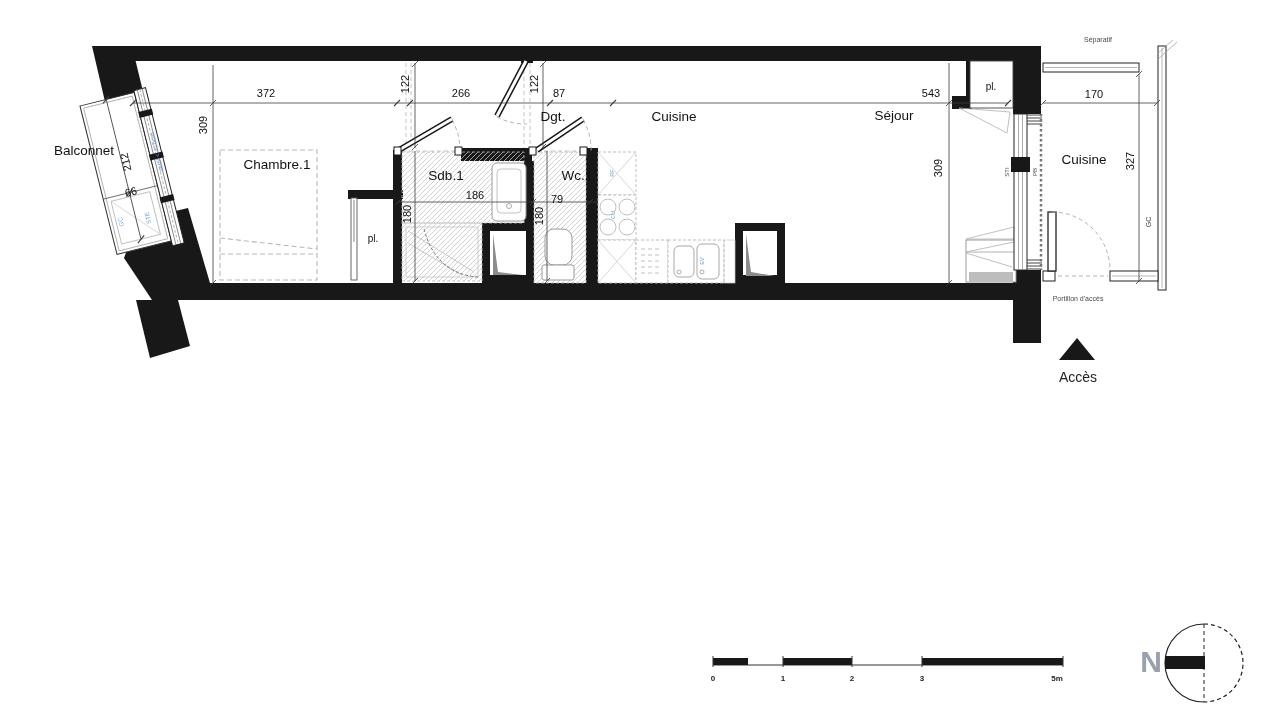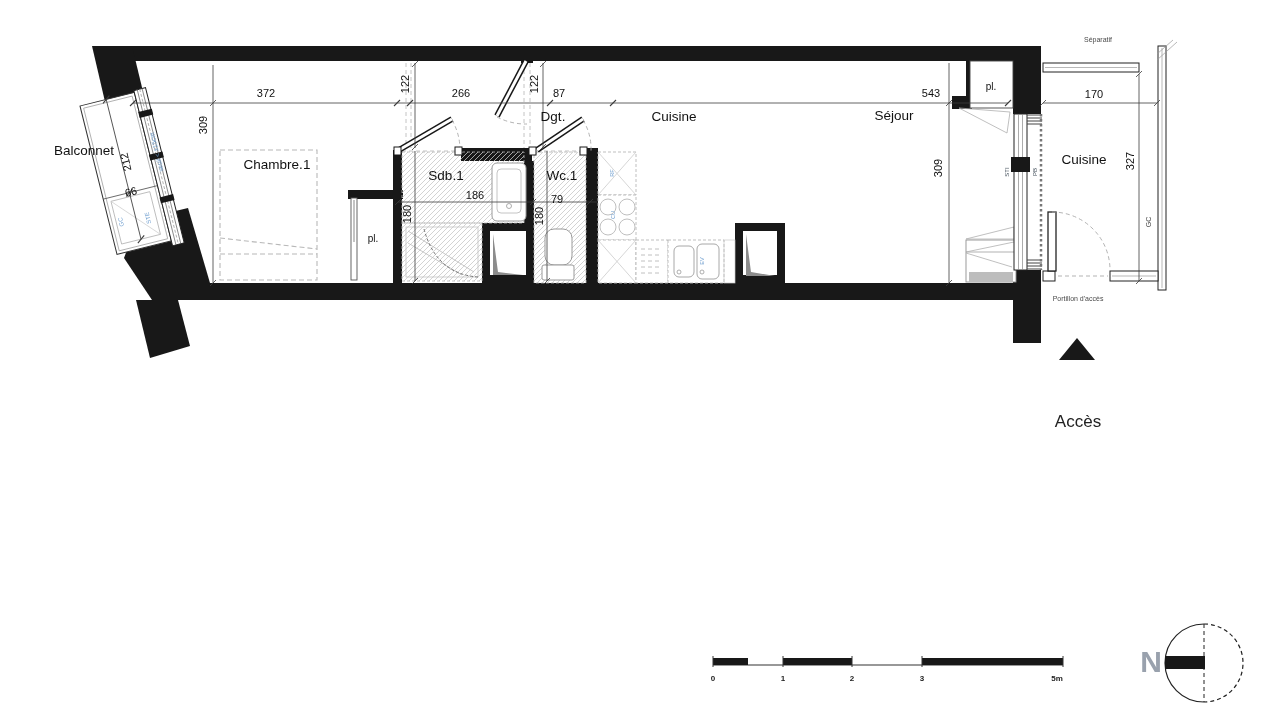--- a/index.html
+++ b/index.html
@@ -11,21 +11,21 @@
   .small{font-size:10px;color:#111;}
   .dim{font-size:11px;color:#111;}
   .tiny{font-size:7px;color:#4a4a4a;}
   .micro{font-size:6px;color:#44505c;}
   .blue{color:#6f9ecf;}
   .r90{transform:translate(-50%,-50%) rotate(-90deg);}
   .r104{transform:translate(-50%,-50%) rotate(-104deg);}
   .rm14{transform:translate(-50%,-50%) rotate(-14deg);}
   .scalelbl{font-size:8px;color:#222;font-weight:bold;}
   .north{font-size:30px;color:#99a1ad;font-weight:600;}
-  .acces{font-size:17px;color:#222;margin-top:44px;}
+  .acces{font-size:14px;color:#222;}
 </style>
 </head>
 <body>
 
 <div id="stage">
 
 <svg width="1276" height="723" viewBox="0 0 1276 723">
   <defs>
     <pattern id="hatch" patternUnits="userSpaceOnUse" width="5" height="5">
       <path d="M0,5 L5,0" stroke="#c8c8c8" stroke-width="0.8"></path>
@@ -274,21 +274,21 @@
     <path d="M1204,624 A39,39 0 0 1 1204,702" stroke="#222" stroke-width="1.2" stroke-dasharray="4,3"></path>
     <line x1="1204" y1="624" x2="1204" y2="702" stroke="#222" stroke-width="1" stroke-dasharray="4,3"></line>
     <rect x="1165" y="656" width="40" height="13" fill="#181818"></rect>
   </g>
 </svg>
 
 <div class="lbl room" style="left:48px;top:151px;margin-left:36px;">Balconnet</div>
 <div class="lbl room" style="left:277px;top:165px;">Chambre.1</div>
 <div class="lbl small" style="left:373px;top:239px;">pl.</div>
 <div class="lbl room" style="left:446px;top:176px;">Sdb.1</div>
-<div class="lbl room" style="left:562px;top:176px;">Wc.1</div>
+<div class="lbl room" style="left:577px;top:176px;">Wc.1</div>
 <div class="lbl room" style="left:553px;top:117px;">Dgt.</div>
 <div class="lbl room" style="left:674px;top:117px;text-align:right;">Cuisine</div>
 <div class="lbl room" style="left:894px;top:116px;">Séjour</div>
 <div class="lbl small" style="left:991px;top:87px;">pl.</div>
 <div class="lbl room" style="left:1084px;top:160px;">Cuisine</div>
 
 <div class="lbl dim" style="left:266px;top:93px;">372</div>
 <div class="lbl dim r90" style="left:405px;top:84px;">122</div>
 <div class="lbl dim" style="left:461px;top:93px;">266</div>
 <div class="lbl dim r90" style="left:534px;top:84px;">122</div>

